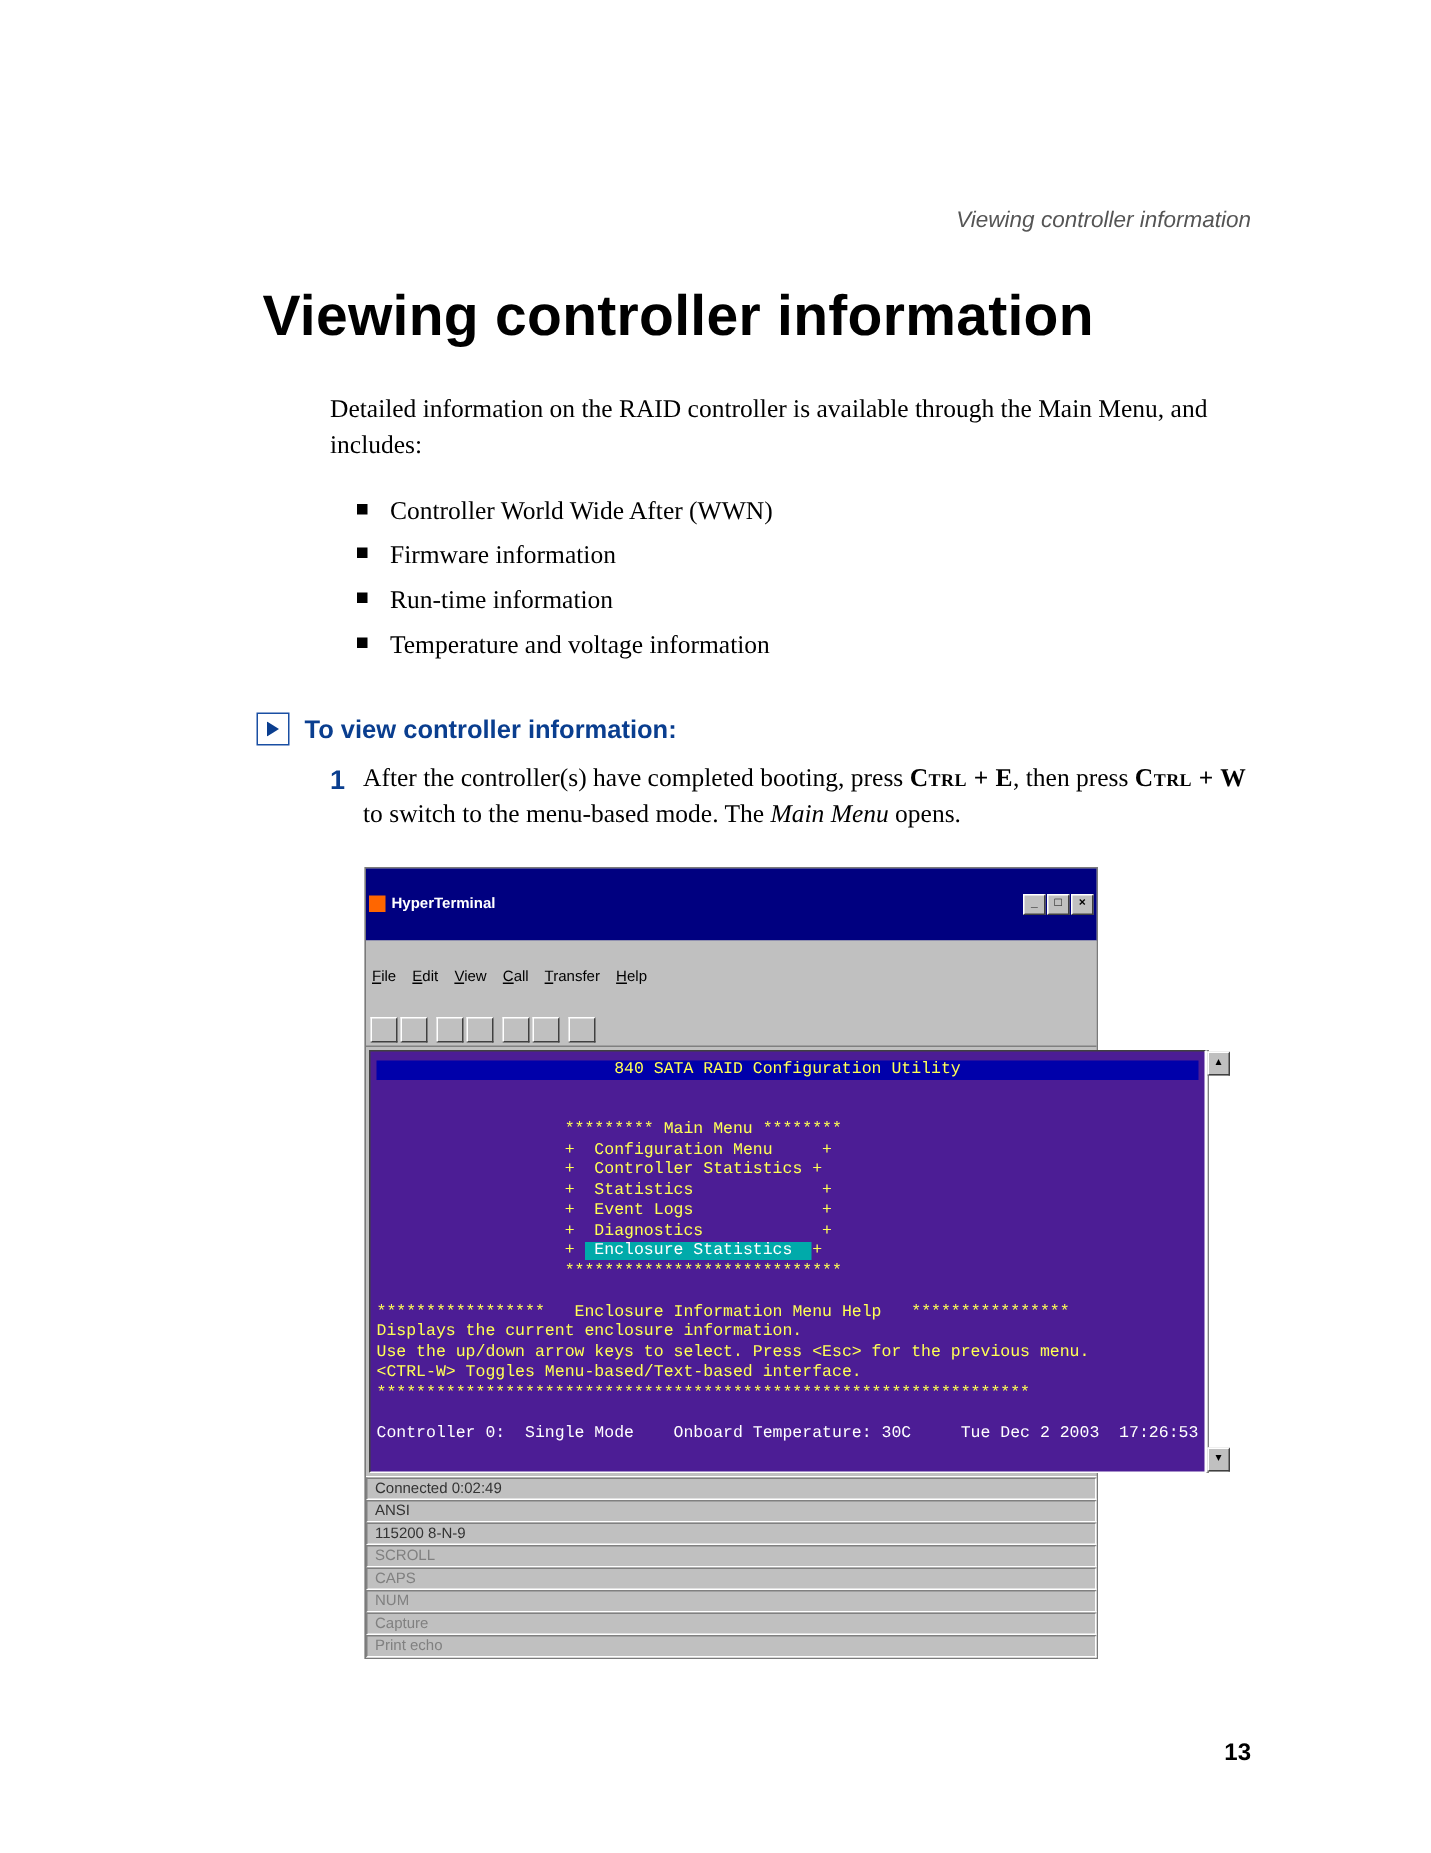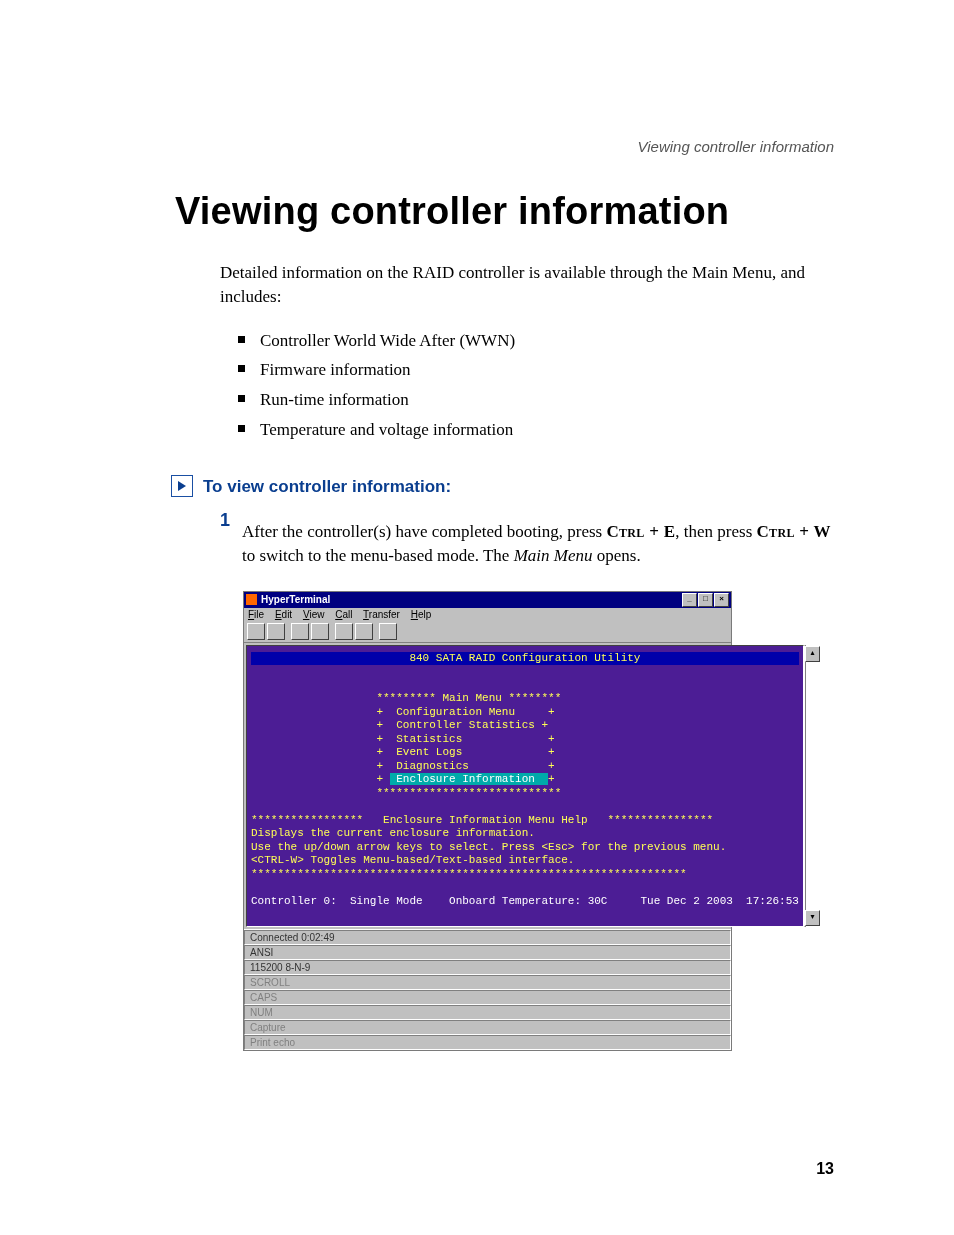--- a/index.html
+++ b/index.html
@@ -85,59 +85,59 @@
     line-height: 1.45;
   }
   .step .num {
     color: #0a3e8f;
     font-family: Arial, Helvetica, sans-serif;
     font-weight: 700;
     font-size: 18px;
     width: 22px;
     flex: 0 0 22px;
   }
-  .step .txt { flex: 1; margin-top: 13px; }
+  .step .txt { flex: 1; }
   .sc { font-variant: small-caps; letter-spacing: 0.3px; }
 
   
   .shot {
     width: 487px;
     margin: 22px 0 0 68px;
     border: 1px solid #7a7a7a;
     font-family: "MS Sans Serif", Tahoma, sans-serif;
     font-size: 10px;
     color: #000;
     background: #c0c0c0;
   }
   .titlebar {
     background: #000080;
     color: #fff;
     display: flex;
     align-items: center;
     height: 16px;
-    padding: 0 2px;
+    padding: 16px 2px;
     font-weight: 700;
   }
   .titlebar .spacer { flex:1; }
   .winbtn {
     width: 13px; height: 12px;
     background: #c0c0c0;
     border: 1px solid #fff;
     border-right-color: #404040;
     border-bottom-color: #404040;
     margin-left: 1px;
     font-size: 8px;
     line-height: 10px;
     text-align: center;
     color:#000;
     font-family: Arial, sans-serif;
   }
   .menubar {
     background: #c0c0c0;
-    padding: 1px 4px;
+    padding: 19px 4px;
   }
   .menubar span { margin-right: 8px; }
   .menubar span u { text-decoration: underline; }
   .toolbar {
     background:#c0c0c0;
     padding:2px 3px;
     display:flex;
     gap:2px;
     border-bottom:1px solid #808080;
   }
@@ -306,21 +306,21 @@
     </div>
     <div class="term-wrap">
       <div class="term"><span class="topband">840 SATA RAID Configuration Utility</span>
 <span>                                                                  </span>
 <span>                   <span>********* Main Menu ********</span></span>
 <span>                   +  <span>Configuration Menu</span>     +</span>
 <span>                   +  <span>Controller Statistics</span> +</span>
 <span>                   +  <span>Statistics</span>             +</span>
 <span>                   +  <span>Event Logs</span>             +</span>
 <span>                   +  <span>Diagnostics</span>            +</span>
-<span>                   + <span class="sel"> <span>Enclosure Information</span>  </span>+</span>
+<span>                   + <span class="sel"> <span>Enclosure Statistics</span>  </span>+</span>
 <span>                   <span>****************************</span></span>
 <span>                                                                  </span>
 <span><span>*****************</span>   <span>Enclosure Information Menu Help</span>   <span>****************</span></span>
 <span>Displays the current enclosure information.</span>
 <span>Use the up/down arrow keys to select. Press &lt;Esc&gt; for the previous menu.</span>
 <span>&lt;CTRL-W&gt; Toggles Menu-based/Text-based interface.</span>
 <span>******************************************************************</span>
 <span>                                                                  </span>
 <span class="status">Controller 0:  Single Mode    Onboard Temperature: 30C     Tue Dec 2 2003  17:26:53</span></div>
       <div class="scrollbar">

